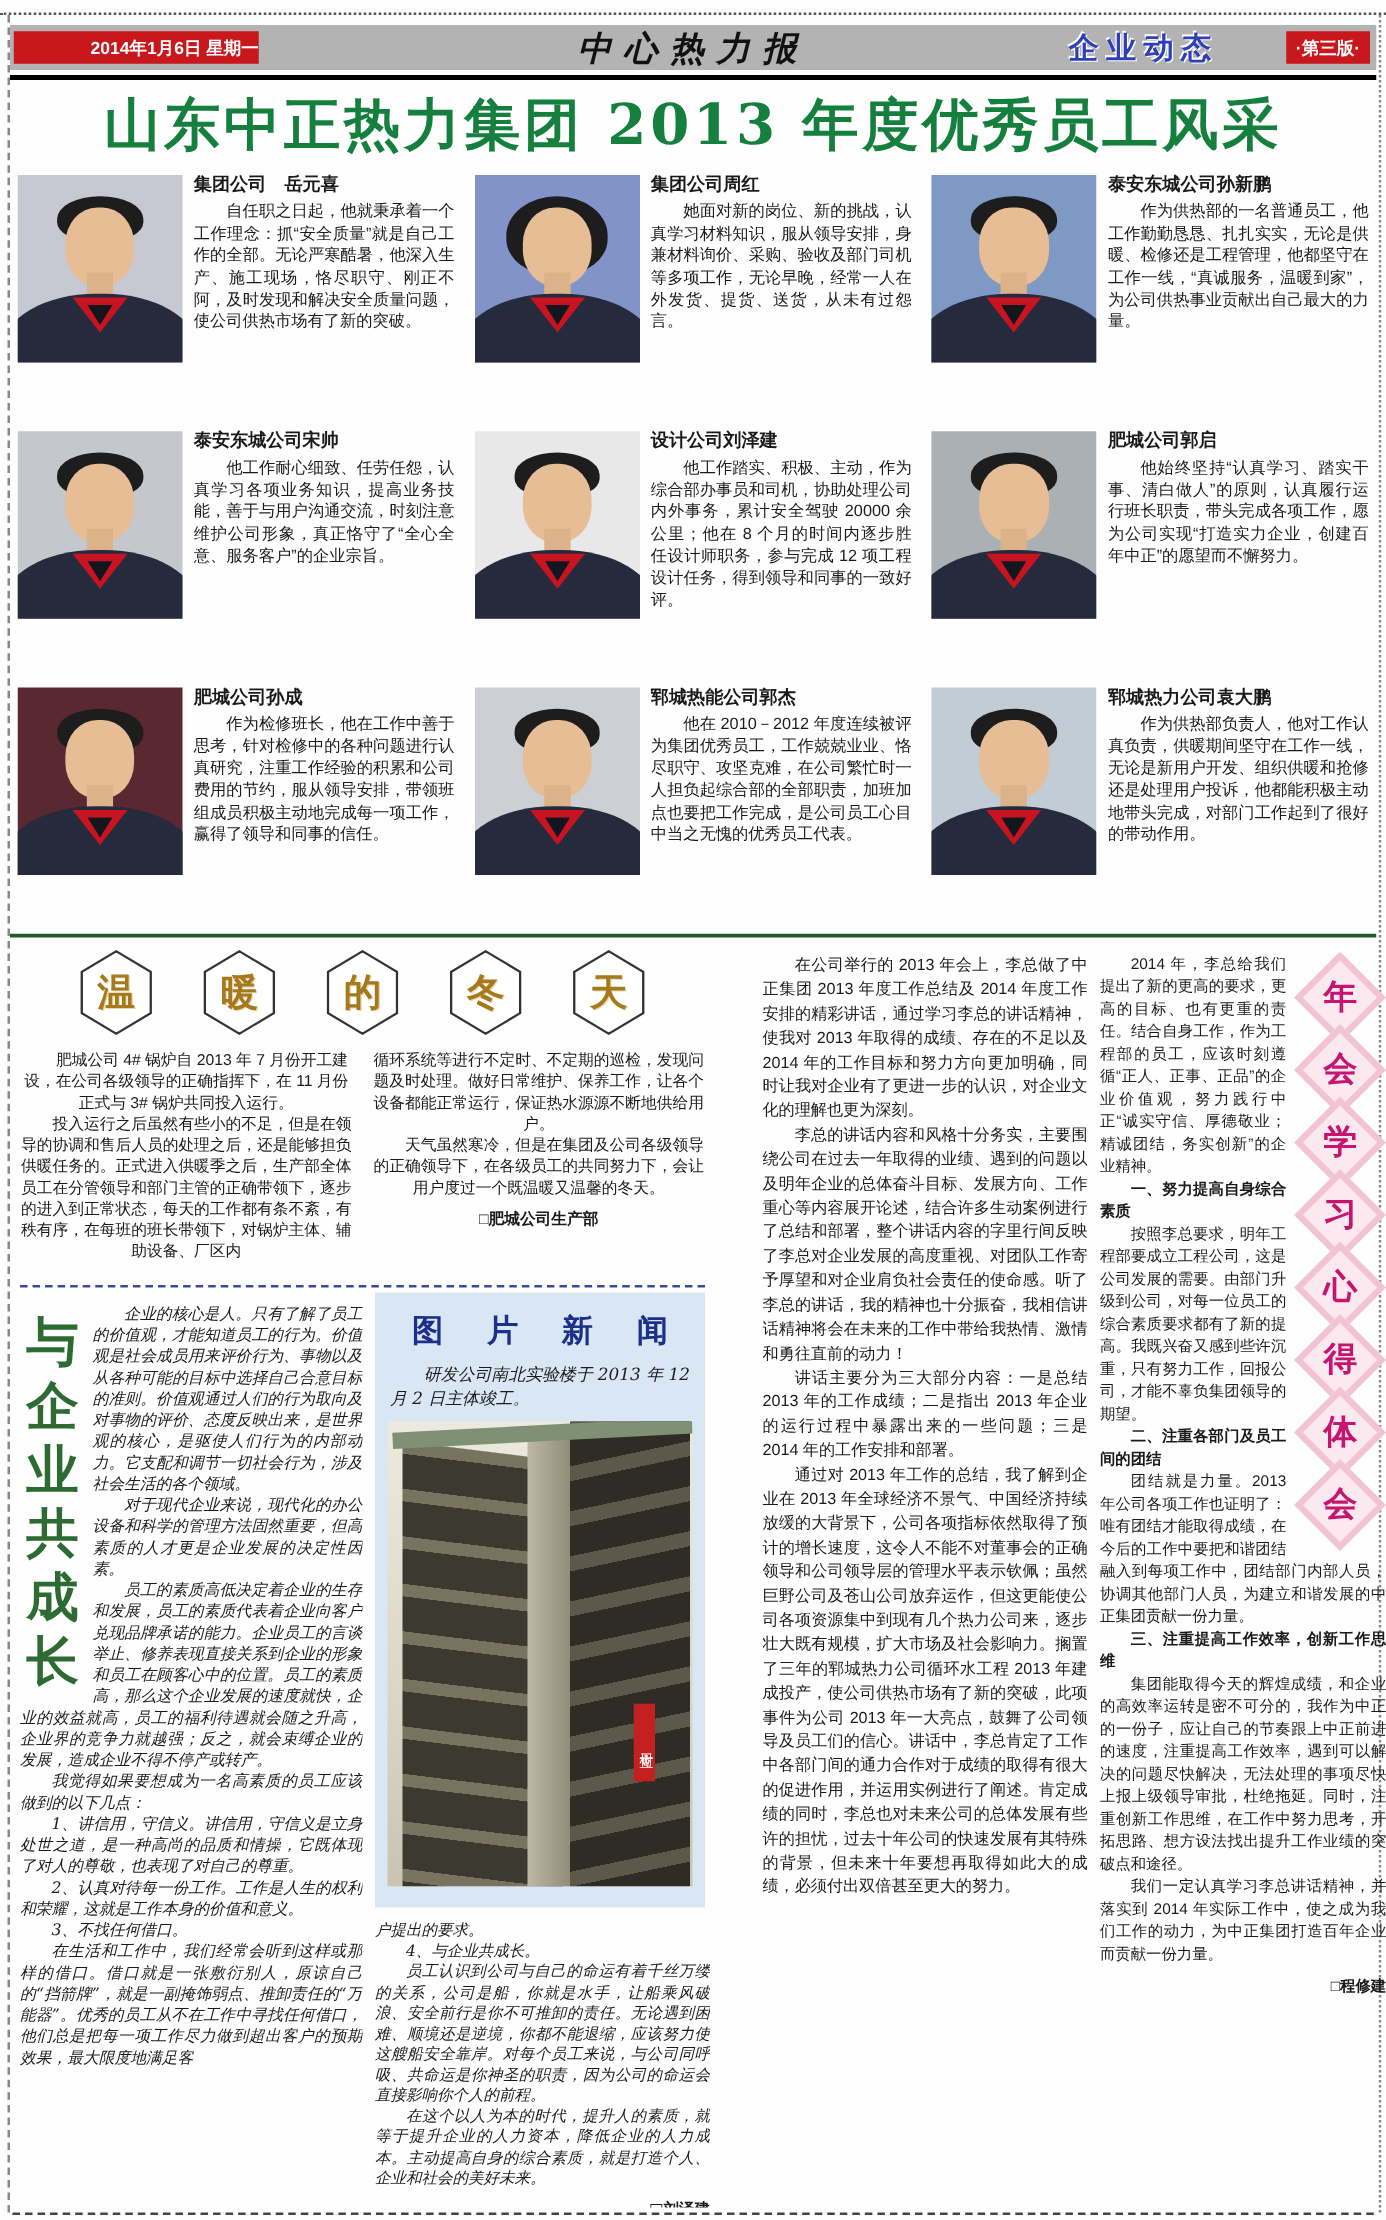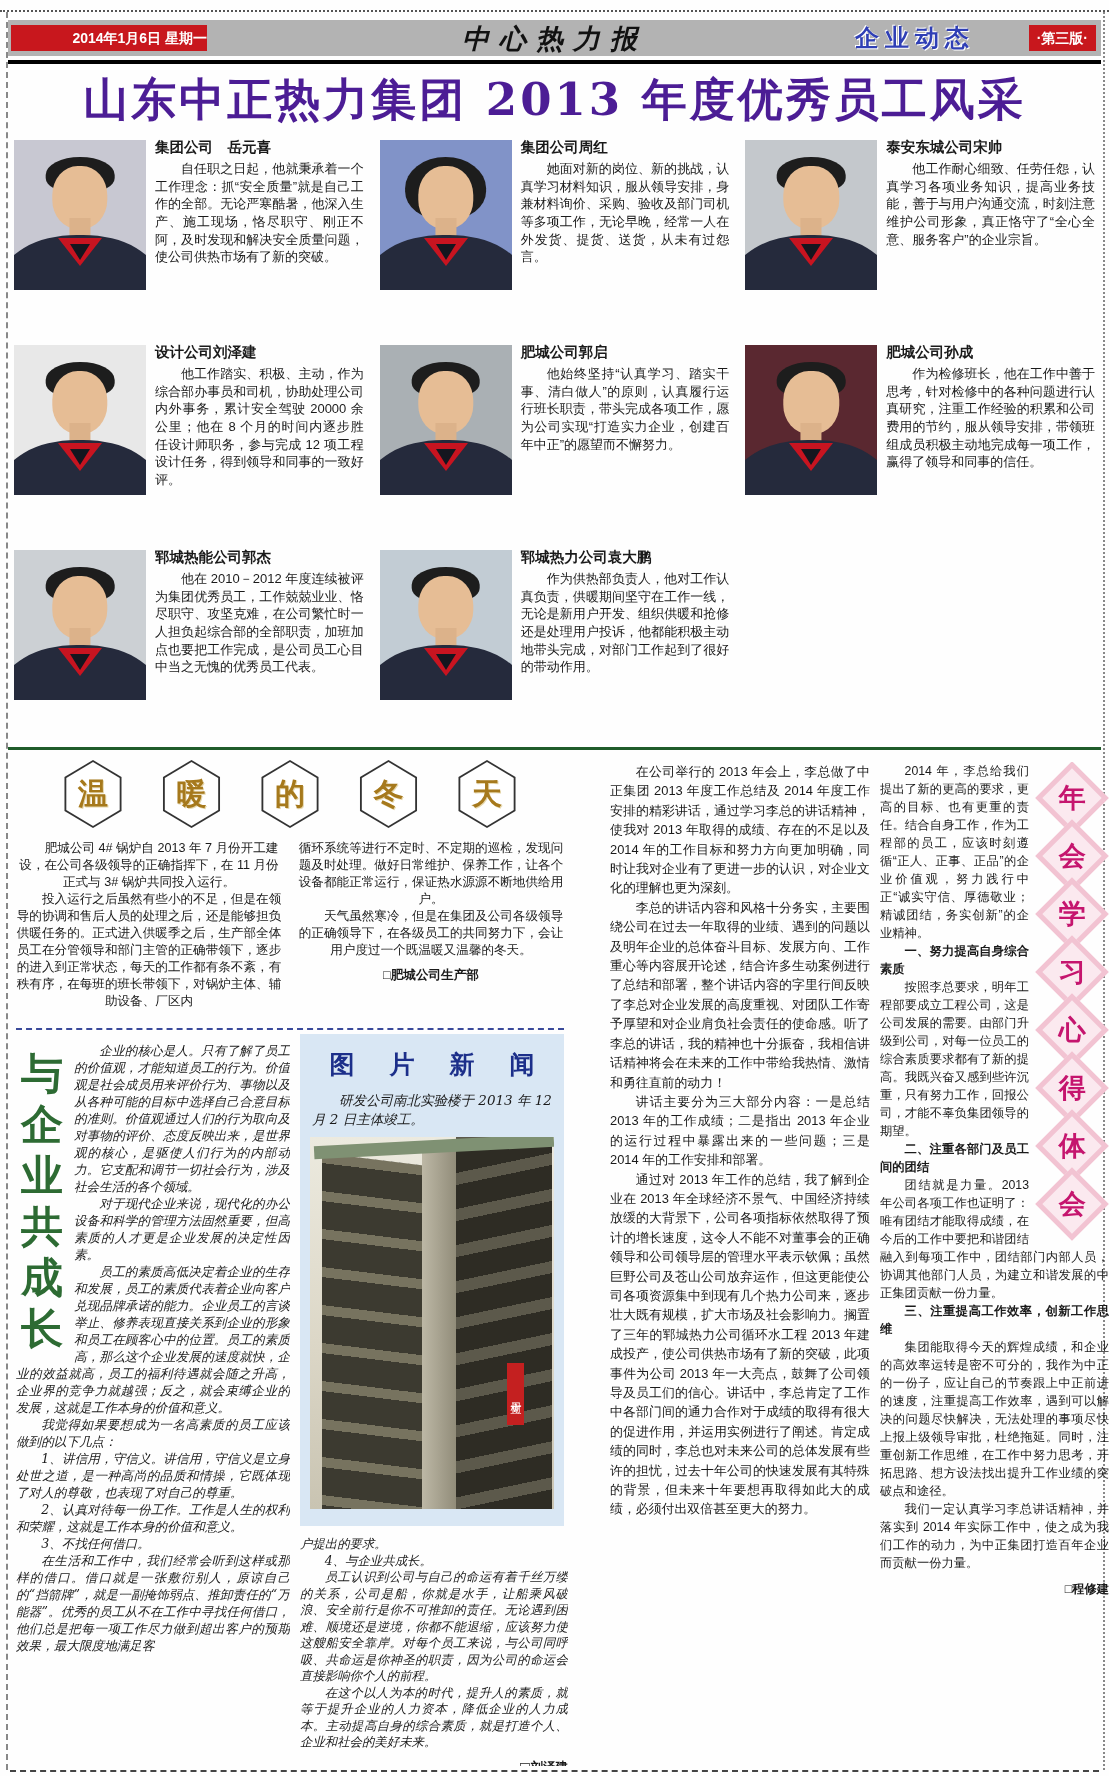--- a/index.html
+++ b/index.html
@@ -17,21 +17,21 @@
   .paper-title{position:absolute;left:0;right:0;top:1px;text-align:center;
                font-family:"DejaVu Serif",serif;font-style:italic;font-weight:bold;
                font-size:27px;letter-spacing:10px;color:#111;}
   .badge{position:absolute;right:126px;top:2px;font-size:24px;font-weight:bold;color:#2f3fb5;
          letter-spacing:6px;text-shadow:1px 1px 0 #fff,-1px -1px 0 #fff;}
   .edition-box{position:absolute;right:5px;top:5px;height:26px;background:#c8171d;color:#fff;
                font-size:14px;font-weight:bold;line-height:26px;padding:0 8px;}
   .thick-rule{position:absolute;top:60px;left:8px;right:8px;height:4px;background:#000;}
 
   
-  .headline{position:absolute;top:70px;left:0;right:0;text-align:center;color:#4c1d95;
+  .headline{position:absolute;top:70px;left:0;right:0;text-align:center;color:#15803d;
             font-family:"DejaVu Serif",serif;font-weight:bold;font-size:45px;letter-spacing:3px;}
 
   
   .profiles{position:absolute;top:136px;left:14px;right:14px;display:grid;
             grid-template-columns:1fr 1fr 1fr;column-gap:16px;row-gap:8px;}
   .cell{height:197px;display:flex;overflow:hidden;}
   .portrait{position:relative;flex:none;width:132px;height:150px;overflow:hidden;margin-top:4px;}
   .p-hair{position:absolute;top:11%;left:50%;transform:translateX(-50%);width:52%;height:24%;
           background:#1d1d1d;border-radius:50% 50% 42% 42%;}
   .female .p-hair{width:62%;height:42%;border-radius:50% 50% 46% 46%;}
@@ -168,20 +168,34 @@
           <div class="p-body"></div>
           <div class="p-collar"></div>
           <div class="p-inner"></div>
         </div>
       <div class="ptext">
           <div class="pname">集团公司周红</div>
           <p class="pbody">她面对新的岗位、新的挑战，认真学习材料知识，服从领导安排，身兼材料询价、采购、验收及部门司机等多项工作，无论早晚，经常一人在外发货、提货、送货，从未有过怨言。</p>
         </div>
     </div>
     <div class="cell">
+      <div class="portrait" style="background: rgb(126, 154, 196);">
+          <div class="p-hair"></div>
+          <div class="p-face"></div>
+          <div class="p-neck"></div>
+          <div class="p-body"></div>
+          <div class="p-collar"></div>
+          <div class="p-inner"></div>
+        </div>
+      <div class="ptext">
+          <div class="pname">泰安东城公司孙新鹏</div>
+          <p class="pbody">作为供热部的一名普通员工，他工作勤勤恳恳、扎扎实实，无论是供暖、检修还是工程管理，他都坚守在工作一线，“真诚服务，温暖到家”，为公司供热事业贡献出自己最大的力量。</p>
+        </div>
+    </div>
+    <div class="cell">
       <div class="portrait" style="background: rgb(196, 200, 204);">
           <div class="p-hair"></div>
           <div class="p-face"></div>
           <div class="p-neck"></div>
           <div class="p-body"></div>
           <div class="p-collar"></div>
           <div class="p-inner"></div>
         </div>
       <div class="ptext">
           <div class="pname">泰安东城公司宋帅</div>
@@ -301,21 +315,21 @@
       <div class="grow-title">
         <div class="gt-char">与</div>
         <div class="gt-char">企</div>
         <div class="gt-char">业</div>
         <div class="gt-char">共</div>
         <div class="gt-char">成</div>
         <div class="gt-char">长</div>
       </div>
       <p class="ind">企业的核心是人。只有了解了员工的价值观，才能知道员工的行为。价值观是社会成员用来评价行为、事物以及从各种可能的目标中选择自己合意目标的准则。价值观通过人们的行为取向及对事物的评价、态度反映出来，是世界观的核心，是驱使人们行为的内部动力。它支配和调节一切社会行为，涉及社会生活的各个领域。</p>
       <p class="ind">对于现代企业来说，现代化的办公设备和科学的管理方法固然重要，但高素质的人才更是企业发展的决定性因素。</p>
-      <p class="ind">员工的素质高低决定着企业的生存和发展，员工的素质代表着企业向客户兑现品牌承诺的能力。企业员工的言谈举止、修养表现直接关系到企业的形象和员工在顾客心中的位置。员工的素质高，那么这个企业发展的速度就快，企业的效益就高，员工的福利待遇就会随之升高，企业界的竞争力就越强；反之，就会束缚企业的发展，这就是工作本身的价值和意义。</p>
+      <p class="ind">员工的素质高低决定着企业的生存和发展，员工的素质代表着企业向客户兑现品牌承诺的能力。企业员工的言谈举止、修养表现直接关系到企业的形象和员工在顾客心中的位置。员工的素质高，那么这个企业发展的速度就快，企业的效益就高，员工的福利待遇就会随之升高，企业界的竞争力就越强；反之，就会束缚企业的发展，造成企业不得不停产或转产。</p>
       <p class="ind">我觉得如果要想成为一名高素质的员工应该做到的以下几点：</p>
       <p class="ind">1、讲信用，守信义。讲信用，守信义是立身处世之道，是一种高尚的品质和情操，它既体现了对人的尊敬，也表现了对自己的尊重。</p>
       <p class="ind">2、认真对待每一份工作。工作是人生的权利和荣耀，这就是工作本身的价值和意义。</p>
       <p class="ind">3、不找任何借口。</p>
       <p class="ind">在生活和工作中，我们经常会听到这样或那样的借口。借口就是一张敷衍别人，原谅自己的“挡箭牌”，就是一副掩饰弱点、推卸责任的“万能器”。优秀的员工从不在工作中寻找任何借口，他们总是把每一项工作尽力做到超出客户的预期效果，最大限度地满足客</p>
     </div>
 
     <div class="pnews">
       <div class="pn-title">图 片 新 闻</div>
       <div class="pn-caption">研发公司南北实验楼于 2013 年 12 月 2 日主体竣工。</div>

